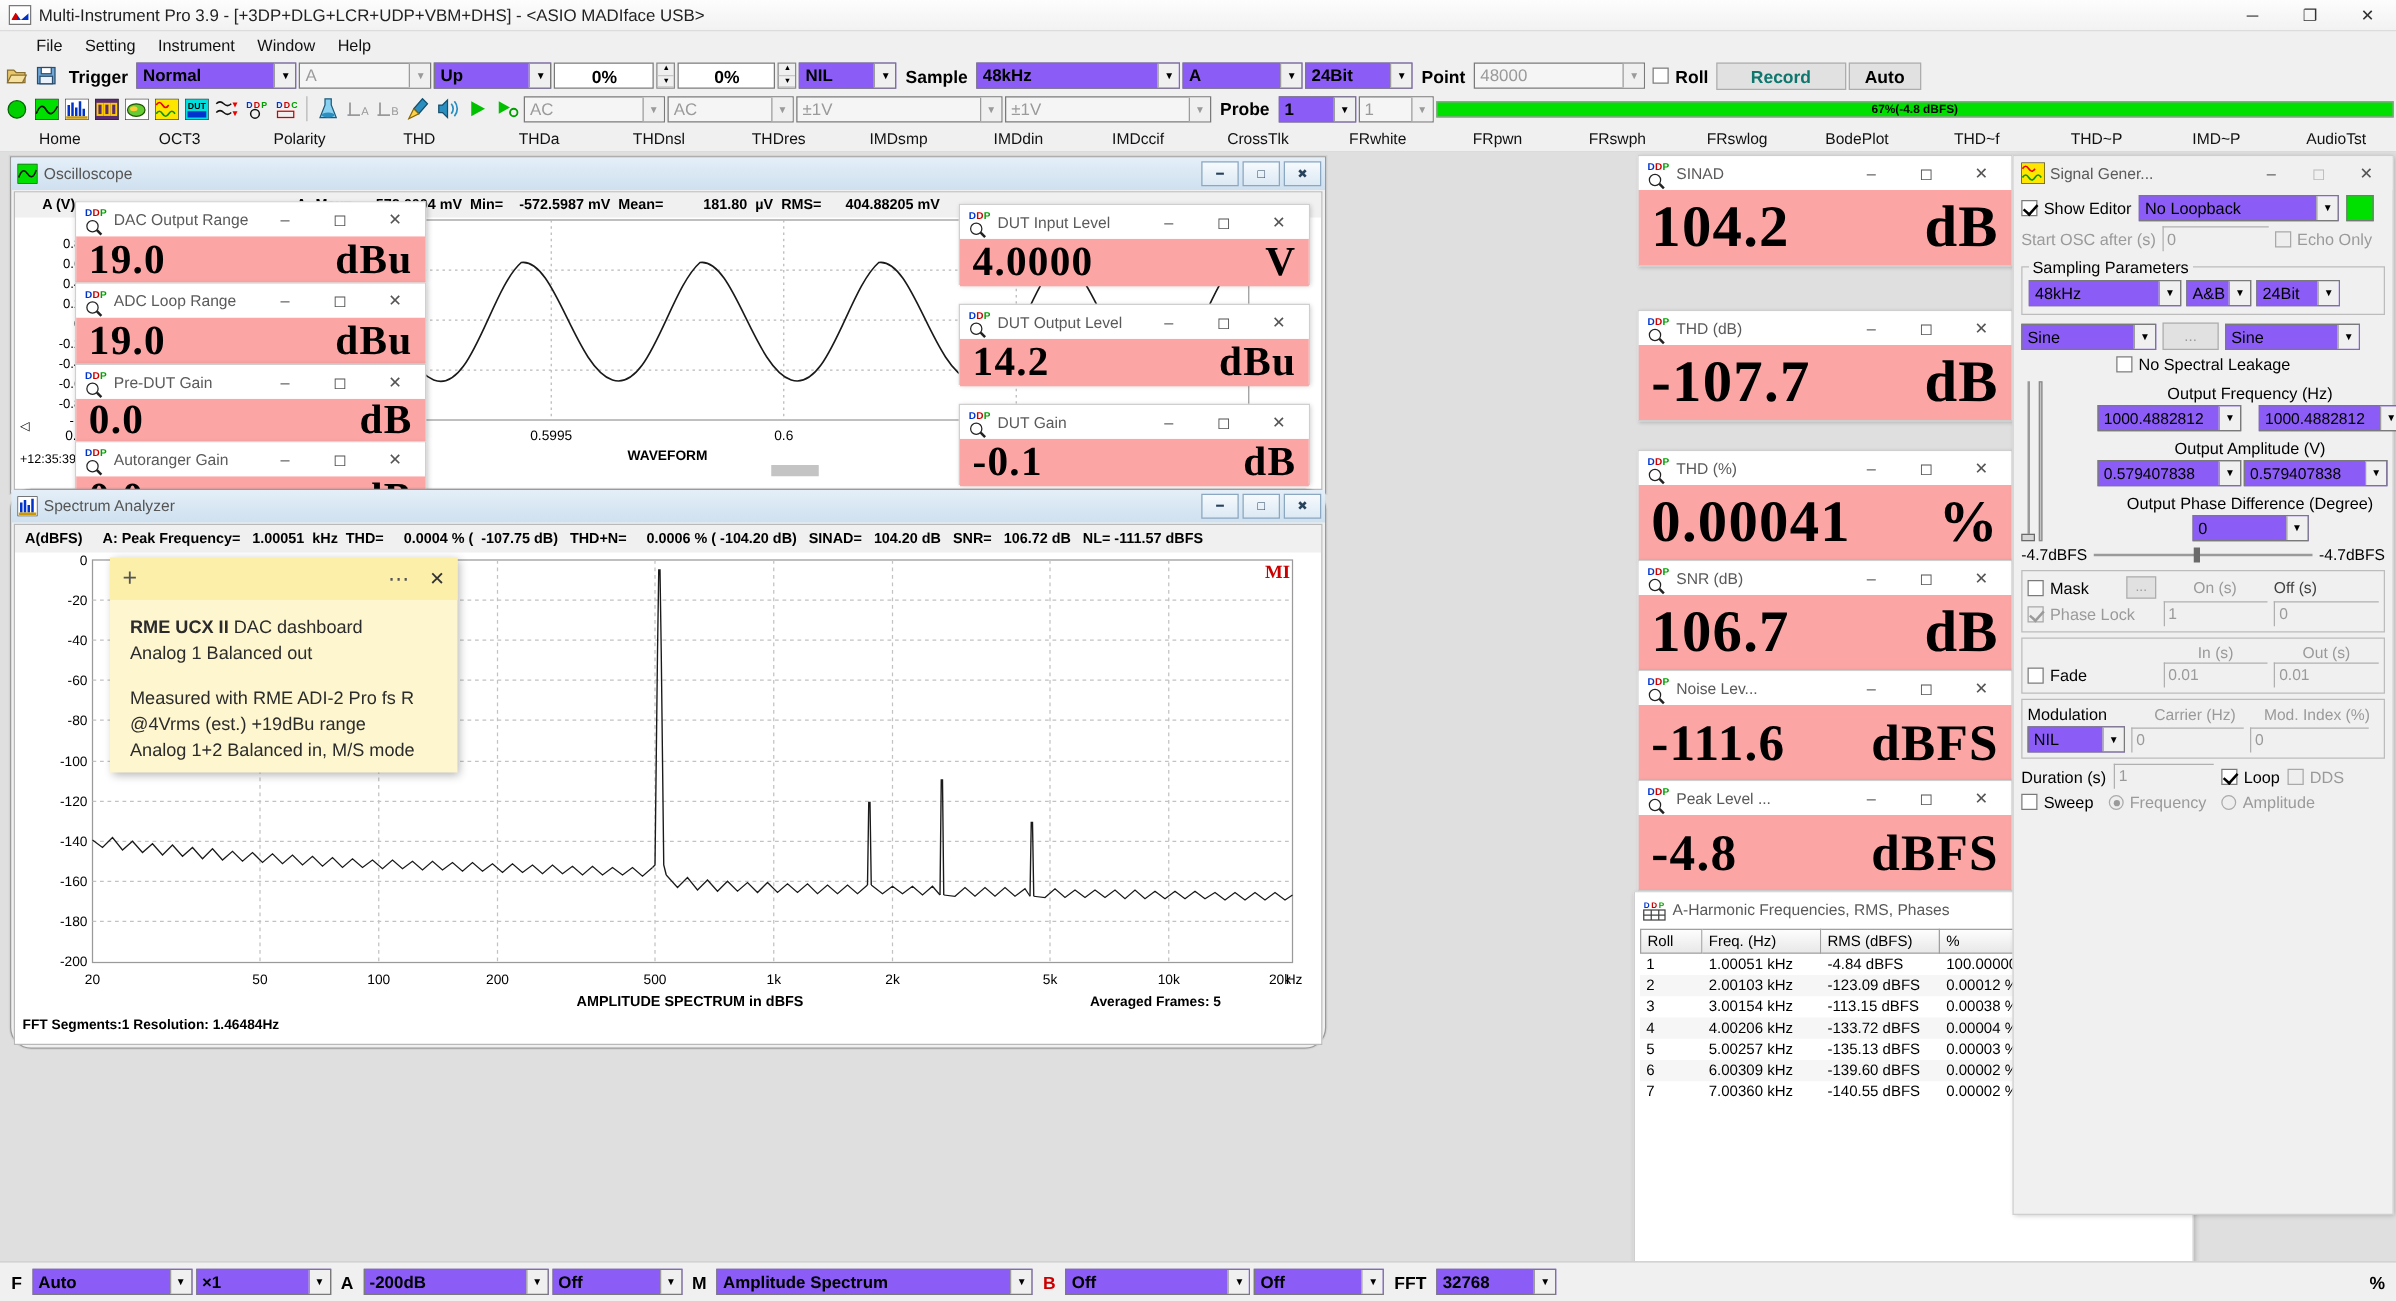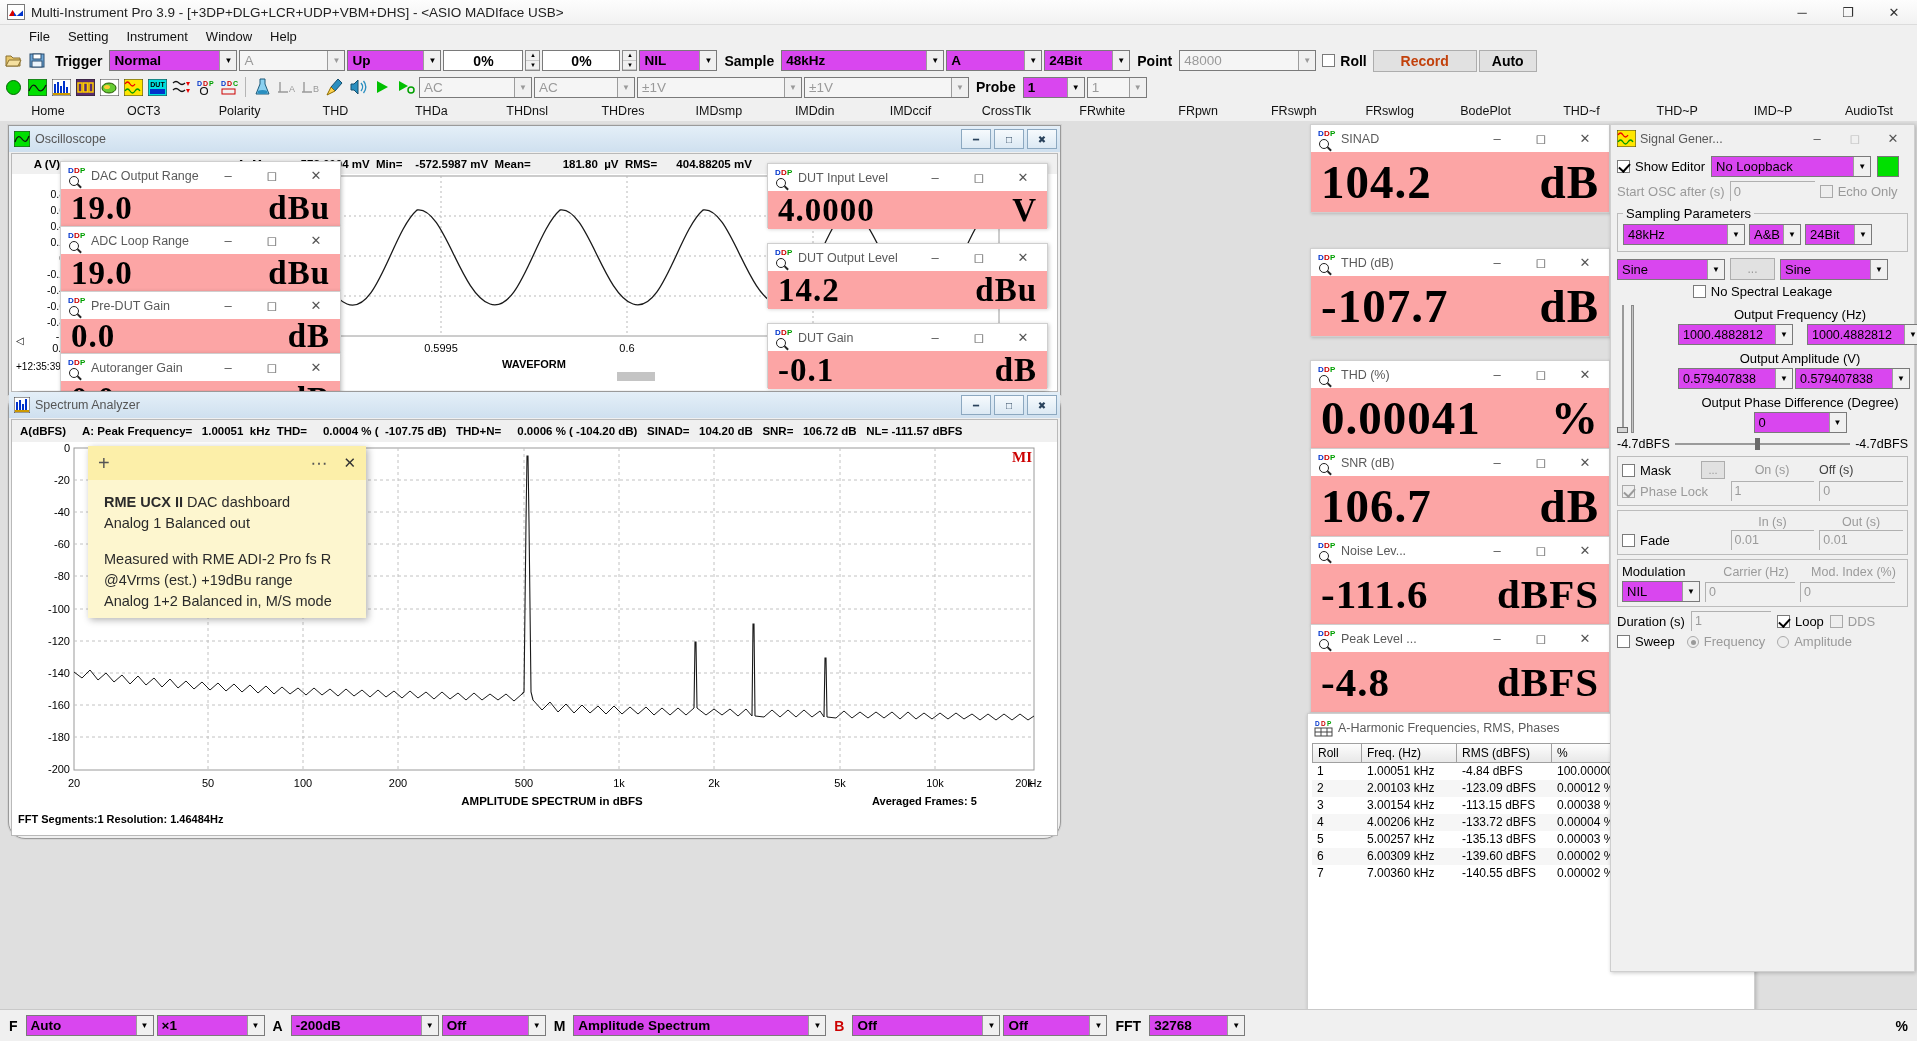--- a/index.html
+++ b/index.html
@@ -18,33 +18,33 @@
   .tb-btns{position:absolute;right:0;top:0;display:flex;height:25px;}
   .tb-btn{width:46px;height:25px;display:flex;align-items:center;justify-content:center;font-size:13px;color:#333;}
   
   .menubar{height:22px;display:flex;align-items:center;padding-left:20px;background:#f0f0f0;}
   .menu-item{padding:2px 9px;font-size:13px;color:#111;}
   
   .tbar{height:27px;display:flex;align-items:center;background:#f0f0f0;padding:0 2px;gap:2px;}
   .tbar2{height:26px;}
   .tb-sep{width:1px;height:20px;background:#b5b5b5;margin:0 3px;}
   .lbl{font-weight:bold;font-size:14px;padding:0 5px;white-space:nowrap;}
-  .combo{height:21px;border:1px solid #7a7a7a;background:#d946ef;display:flex;align-items:center;justify-content:space-between;font-weight:bold;font-size:13.5px;padding-left:4px;position:relative;}
+  .combo{height:21px;border:1px solid #7a7a7a;background:#8b5cf6;display:flex;align-items:center;justify-content:space-between;font-weight:bold;font-size:13.5px;padding-left:4px;position:relative;}
   .combo.dis{color:#9a9a9a;background:#f5f5f5;font-weight:normal;}
   .combo .arrow{width:17px;height:19px;background:#f0f0f0;border-left:1px solid #9c9c9c;display:flex;align-items:center;justify-content:center;font-size:8px;color:#000;}
   .combo.dis .arrow{color:#9a9a9a;}
   .numbox{height:21px;border:1px solid #7a7a7a;background:#fff;display:flex;align-items:center;justify-content:center;font-weight:bold;font-size:14px;}
   .spin{width:15px;height:21px;border:1px solid #8a8a8a;background:#f0f0f0;display:flex;flex-direction:column;}
   .spin div{flex:1;display:flex;align-items:center;justify-content:center;font-size:6px;line-height:6px;border-bottom:1px solid #c8c8c8;}
   .chk{display:flex;align-items:center;gap:5px;font-weight:bold;font-size:14px;padding:0 4px;}
   .chkbox{width:13px;height:13px;border:1px solid #7a7a7a;background:#fff;display:inline-block;position:relative;flex:none;}
   .chkbox.on:after{content:"";position:absolute;left:3px;top:0px;width:5px;height:9px;border:solid #000;border-width:0 2px 2px 0;transform:rotate(42deg);}
   .chkbox.dis{background:#eee;border-color:#a9a9a9;}
   .chkbox.dis.on:after{border-color:#9a9a9a;}
-  .btn3d{height:22px;border:1px solid #adadad;background:#e1e1e1;display:flex;align-items:center;justify-content:center;font-weight:bold;font-size:14px;color:#c2410c;}
+  .btn3d{height:22px;border:1px solid #adadad;background:#e1e1e1;display:flex;align-items:center;justify-content:center;font-weight:bold;font-size:14px;color:#0f766e;}
   .btn3d.en{color:#000;}
   .icobtn{width:22px;height:22px;display:flex;align-items:center;justify-content:center;font-size:11px;}
   
   .tabbar{height:22px;background:#f0f0f0;display:flex;align-items:center;border-bottom:1px solid #c0c0c0;}
   .tab{flex:1;text-align:center;font-size:12.5px;color:#111;line-height:22px;white-space:nowrap;}
   
   .mdi{position:absolute;left:0;top:121px;right:0;bottom:32px;background:#dfdfdf;}
   
   .win{position:absolute;background:#f0f0f0;border:1px solid #9a9a9a;box-shadow:0 0 0 1px rgba(0,0,0,.05);}
   .win-cap{height:26px;background:linear-gradient(#e4eff8,#cfe0ef);display:flex;align-items:center;padding-left:5px;position:relative;}
@@ -311,20 +311,23 @@
       <span class="arrow">▼</span>
     </div>
   <div class="lbl">Probe</div>
   <div class="combo" style="width:62px">
       <span>1</span>
       <span class="arrow">▼</span>
     </div>
   <div class="combo dis" style="width:60px">
       <span>1</span>
       <span class="arrow">▼</span>
+    </div>
+  <div class="pbar">
+      <span>67%(-4.8 dBFS)</span>
     </div>
 </div>
 
 <div class="tabbar">
   <div class="tab">Home</div>
   <div class="tab">OCT3</div>
   <div class="tab">Polarity</div>
   <div class="tab">THD</div>
   <div class="tab">THDa</div>
   <div class="tab">THDnsl</div>

